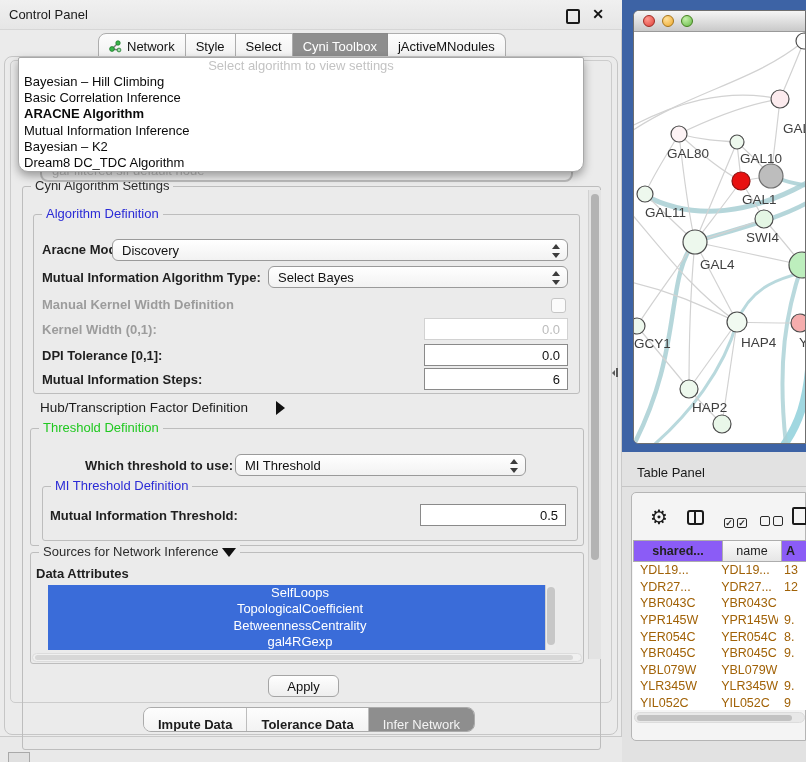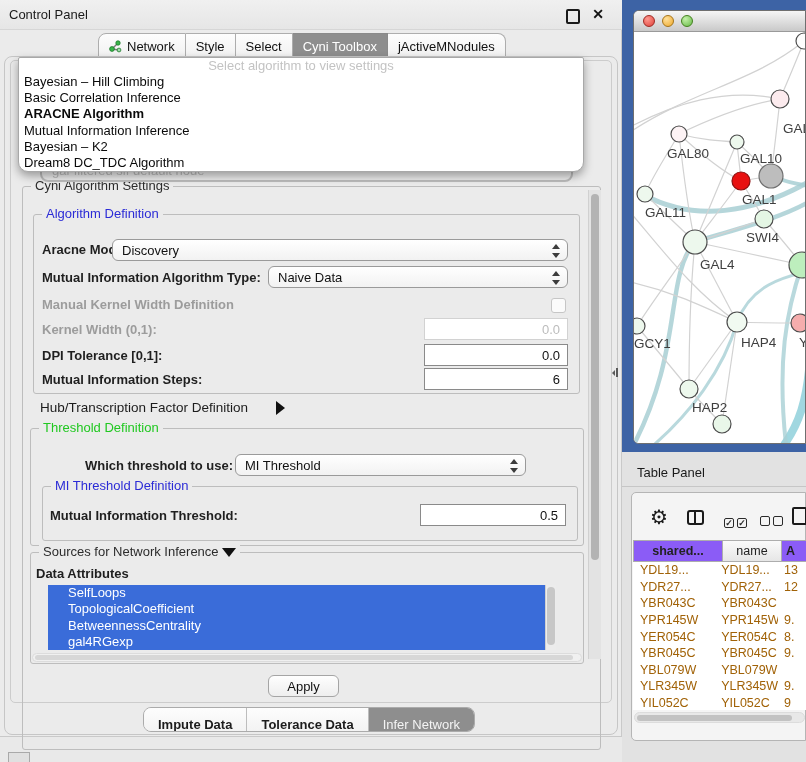--- a/index.html
+++ b/index.html
@@ -44,21 +44,21 @@
   .field.dis{border-color:#d2d2d2;color:#bcbcbc;}
   .checkbox{width:13px;height:13px;border:1px solid #c6c6c6;border-radius:3px;background:#fbfbfb;}
   .tri-right{width:0;height:0;border-top:7px solid transparent;border-bottom:7px solid transparent;border-left:9px solid #111;display:inline-block;}
   .tri-down{width:0;height:0;border-left:7px solid transparent;border-right:7px solid transparent;border-top:9px solid #111;display:inline-block;}
   
   .vtrack{background:#e3e3e3;border-left:1px solid #d0d0d0;}
   .vthumb{background:#b3b3b3;border-radius:5px;}
   .htrack{background:#f0f0f0;border:1px solid #dcdcdc;border-radius:6px;box-sizing:border-box;}
   .hthumb{background:#d7d7d7;border-radius:5px;}
   
-  .attr-item{height:16.3px;line-height:16px;background:#3a6cd9;color:#fff;font-size:13px;padding-left:20px;white-space:nowrap;}
+  .attr-item{height:16.3px;line-height:16px;background:#3a6cd9;color:#fff;font-size:13px;padding-left:7px;white-space:nowrap;text-align:center;}
   
   .btn{border:1px solid #a5a5a5;border-radius:6px;background:linear-gradient(#fefefe,#eeeeee);font-size:13px;color:#111;display:flex;align-items:center;justify-content:center;box-sizing:border-box;}
   
   .btabs{left:143px;top:707px;height:23px;display:flex;border-radius:8px;overflow:hidden;border:1px solid #ababab;}
   .btab{height:23px;display:flex;align-items:center;justify-content:center;font-size:13px;font-weight:bold;color:#1c1c1c;background:linear-gradient(#fdfdfd,#efefef);padding:16px 14px;border-left:1px solid #bdbdbd;box-sizing:border-box;}
   .btab.first{border-left:none;}
   .btab.selected{background:#8e8e8e;color:#f4f4f4;font-weight:normal;}
   
   .desktop{left:622px;top:0;width:184px;height:452px;background:#3d63a5;}
   .net-window{left:633px;top:10px;width:173px;height:434px;border:1px solid #6f6f6f;border-radius:6px 0 0 6px;background:#fff;box-sizing:border-box;overflow:hidden;}
@@ -154,21 +154,21 @@
     </div>
 
     <span class="abs lbl" style="left:42px;top:242px;">Aracne Mode:</span>
     <div class="abs combo" style="left:112px;top:239px;width:456px;">
       <span>Discovery</span>
       <span class="spin"></span>
     </div>
 
     <span class="abs lbl" style="left:42px;top:270px;">Mutual Information Algorithm Type:</span>
     <div class="abs combo" style="left:268px;top:266px;width:300px;">
-      <span>Naive Data</span>
+      <span>Select Bayes</span>
       <span class="spin"></span>
     </div>
 
     <span class="abs lbl dis" style="left:42px;top:297px;">Manual Kernel Width Definition</span>
     <div class="abs checkbox" style="left:551px;top:298px;"></div>
 
     <span class="abs lbl dis" style="left:42px;top:322px;">Kernel Width (0,1):</span>
     <div class="abs field dis" style="left:424px;top:318px;width:144px;">
       <span>0.0</span>
     </div>

